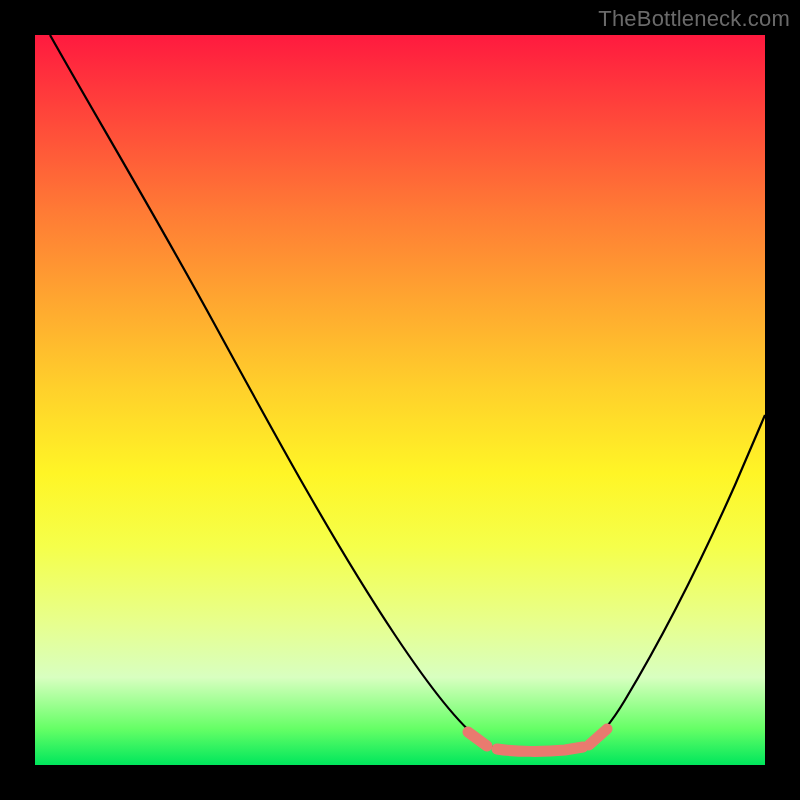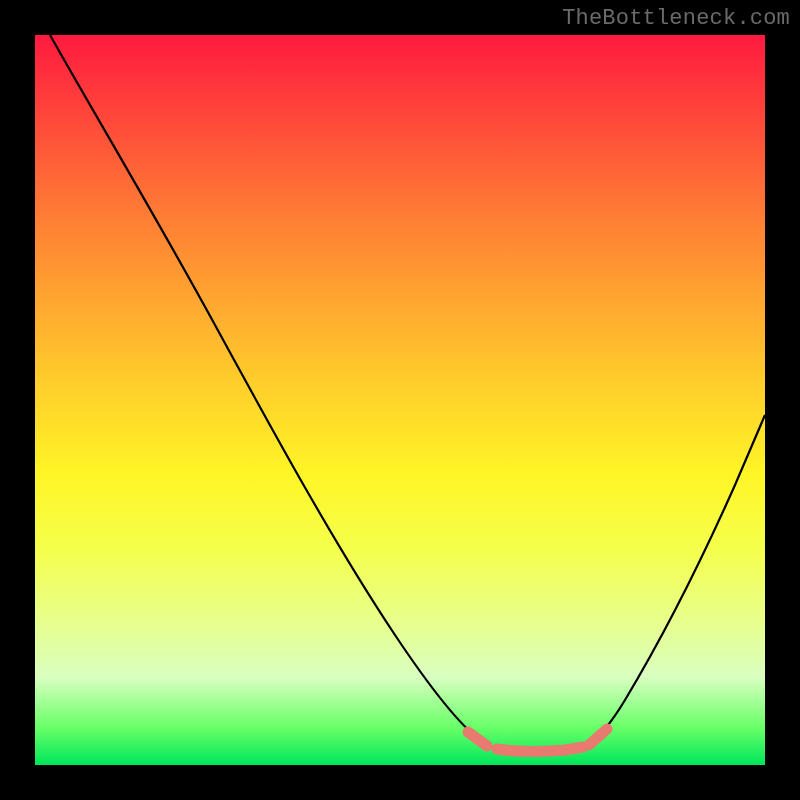--- a/index.html
+++ b/index.html
@@ -35,21 +35,21 @@
       #e8ff8a 80%,
       #d8ffc0 88%,
       #66ff66 95%,
       #00e65c 100%
     );
   }
   .watermark {
     position: absolute;
     top: 6px;
     right: 10px;
-    font-family: Liberation Mono, monospace;
+    font-family: Liberation Sans, sans-serif;
     font-size: 22px;
     color: #6a6a6a;
     letter-spacing: 0.2px;
     user-select: none;
   }
   svg.curves {
     position: absolute;
     left: 0;
     top: 0;
     width: 730px;

